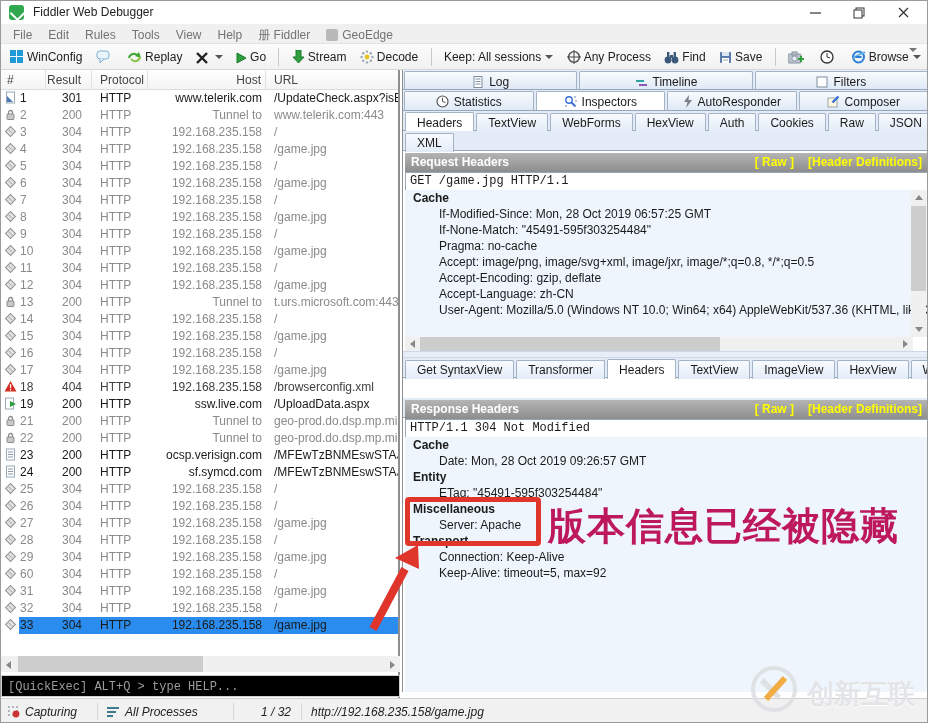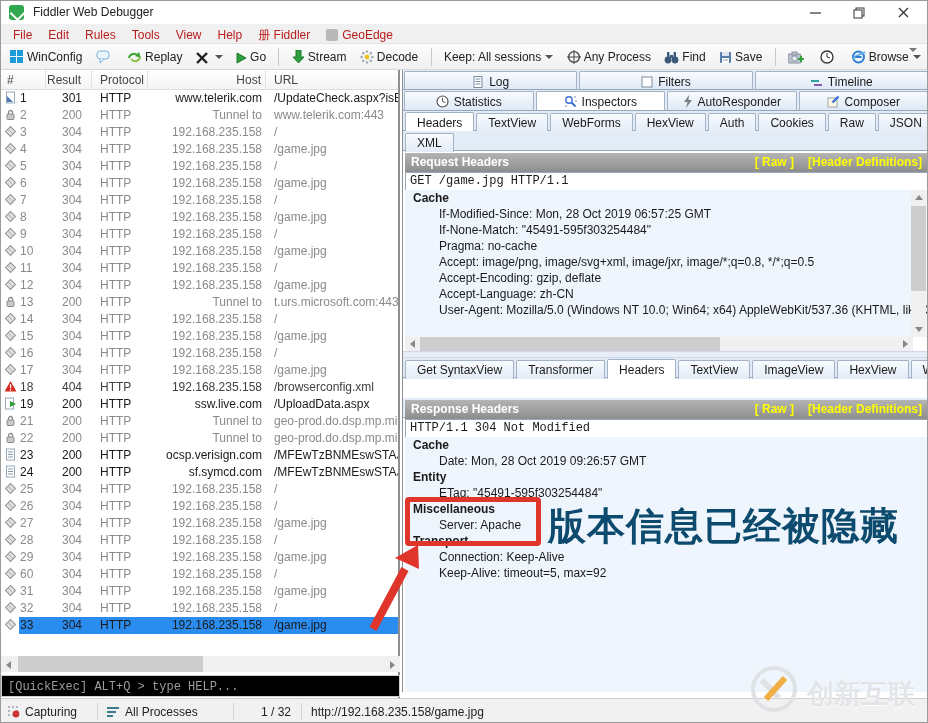--- a/index.html
+++ b/index.html
@@ -11,21 +11,21 @@
   #titlebar{position:absolute;left:0;top:0;width:100%;height:23px;background:#fff;}
   #app-icon{position:absolute;left:8px;top:4px;width:15px;height:15px;background:#2fa84f;border-radius:3px;}
   #app-icon:after{content:"";position:absolute;left:3px;top:3px;width:9px;height:9px;border-left:2px solid #fff;border-bottom:2px solid #fff;transform:rotate(-45deg);}
   #win-title{position:absolute;left:32px;top:4px;font-size:12px;color:#222;}
   .winbtn{position:absolute;top:0;width:44px;height:23px;text-align:center;cursor:default;}
   #btn-min{right:90px;} #btn-max{right:46px;} #btn-close{right:2px;}
   .winbtn svg{margin-top:6px;}
 
   
   #menubar{position:absolute;left:0;top:23px;width:100%;height:20px;background:#f0f0f0;border-bottom:1px solid #e3e3e3;padding-left:4px;}
-  .menu-item{display:inline-block;padding:3px 8px;color:#b91c1c;}
+  .menu-item{display:inline-block;padding:3px 8px;color:#737373;}
   .menu-geo-icon{display:inline-block;width:12px;height:12px;background:#b9b9b9;border-radius:2px;margin-right:4px;vertical-align:-2px;}
 
   
   #toolbar{position:absolute;left:0;top:43px;width:100%;height:26px;background:linear-gradient(#fcfcfc,#f1f1f1);border-bottom:1px solid #d8d8d8;white-space:nowrap;padding:3px 4px 0 4px;}
   .tbtn{display:inline-block;padding:2px 5px;color:#222;vertical-align:top;line-height:16px;}
   .tbtn svg{vertical-align:-3px;margin-right:3px;}
   .tsep{display:inline-block;width:1px;height:18px;background:#c9c9c9;margin:1px 4px;vertical-align:top;}
   .dd{display:inline-block;margin-left:4px;width:0;height:0;border-left:4px solid transparent;border-right:4px solid transparent;border-top:4px solid #555;vertical-align:2px;}
   #tb-overflow{position:absolute;right:6px;top:8px;width:12px;}
   #tb-overflow .bar{height:2px;background:#888;margin-bottom:2px;}
@@ -91,29 +91,29 @@
   #req-tree{top:120px;height:147px;}
   #resp-tree{top:367px;height:255px;}
   .hsection{font-weight:bold;padding-left:8px;line-height:16px;white-space:nowrap;}
   .hentry{padding-left:34px;line-height:16px;white-space:nowrap;}
   #req-vscroll{right:3px;top:120px;height:147px;}
   #req-hscroll{left:2px;top:267px;width:508px;}
   #splitter-h{position:absolute;left:0;top:281px;width:100%;height:7px;background:#e8eef7;border-top:1px solid #cfd9e6;border-bottom:1px solid #cfd9e6;}
 
   
   #red-box{position:absolute;left:404px;top:496px;width:136px;height:49px;border:5px solid #e0352b;border-radius:4px;z-index:7;}
-  #annotation{position:absolute;left:547px;top:500px;font-size:38px;font-weight:bold;color:#0c4a6e;z-index:7;letter-spacing:1px;white-space:nowrap;}
+  #annotation{position:absolute;left:547px;top:500px;font-size:38px;font-weight:bold;color:#be185d;z-index:7;letter-spacing:1px;white-space:nowrap;}
   #arrow-svg{position:absolute;left:338px;top:528px;z-index:8;pointer-events:none;}
 
   
   #watermark{position:absolute;left:748px;top:663px;width:175px;height:55px;z-index:9;opacity:.95;}
   #wm-text{position:absolute;left:58px;top:12px;font-size:27px;font-weight:bold;color:#e2e4e7;text-shadow:0 1px 0 #fff;white-space:nowrap;}
 
   
-  #statusbar{position:absolute;left:0;top:697px;width:100%;height:26px;background:#f1f1f1;border-top:1px solid #cfcfcf;}
+  #statusbar{position:absolute;left:0;top:697px;width:100%;height:26px;background:#f1f1f1;border-top:1px solid #cfcfcf;font-style:italic;}
   .st{position:absolute;top:6px;color:#222;}
   .stsep{position:absolute;top:4px;width:1px;height:17px;background:#d6d6d6;}
   #st-capture-icon{left:6px;top:6px;position:absolute;}
   #st-capturing{left:24px;}
   #st-proc-icon{position:absolute;left:106px;top:8px;width:12px;}
   #st-proc-icon div{height:2px;background:#3c7a8f;margin-bottom:2px;}
   #st-processes{left:124px;}
   #st-pos{left:240px;width:70px;text-align:center;}
   #st-url{left:310px;text-align:right;}
 </style>
@@ -647,27 +647,27 @@
   </div>
 
   <div id="right-panel">
     <div class="tabstrip bigtabs" id="tabs-row1">
         <span class="bigtab"><span><svg width="12" height="12">
               <rect x="2" y="0.5" width="8" height="11" fill="#fff" stroke="#7d8da0"></rect>
               <line x1="3.5" y1="3" x2="8.5" y2="3" stroke="#7d8da0"></line>
               <line x1="3.5" y1="5.5" x2="8.5" y2="5.5" stroke="#7d8da0"></line>
               <line x1="3.5" y1="8" x2="8.5" y2="8" stroke="#7d8da0"></line>
             </svg></span><span>Log</span></span>
-        <span class="bigtab"><span><svg width="12" height="12">
-              <rect x="1" y="1" width="10" height="10" fill="#fff" stroke="#7d8da0"></rect>
-            </svg></span><span>Filters</span></span>
         <span class="bigtab"><span><svg width="13" height="10">
               <line x1="1" y1="3" x2="9" y2="3" stroke="#2aa5a0" stroke-width="2"></line>
               <line x1="4" y1="7" x2="12" y2="7" stroke="#8b5bb1" stroke-width="2"></line>
             </svg></span><span>Timeline</span></span>
+        <span class="bigtab"><span><svg width="12" height="12">
+              <rect x="1" y="1" width="10" height="10" fill="#fff" stroke="#7d8da0"></rect>
+            </svg></span><span>Filters</span></span>
       </div>
     <div class="tabstrip bigtabs" id="tabs-row2">
         <span class="bigtab"><span><svg width="13" height="13">
               <circle cx="6.5" cy="6.5" r="5.5" fill="#fff" stroke="#555" stroke-width="1.2"></circle>
               <line x1="6.5" y1="6.5" x2="6.5" y2="2.8" stroke="#555"></line>
               <line x1="6.5" y1="6.5" x2="9.5" y2="7.5" stroke="#555"></line>
             </svg></span><span>Statistics</span></span>
         <span class="bigtab selected"><span><svg width="13" height="13">
               <circle cx="5" cy="5" r="3.2" fill="none" stroke="#3a6fd8" stroke-width="1.4"></circle>
               <line x1="7.5" y1="7.5" x2="11.5" y2="11.5" stroke="#3a6fd8" stroke-width="2"></line>

